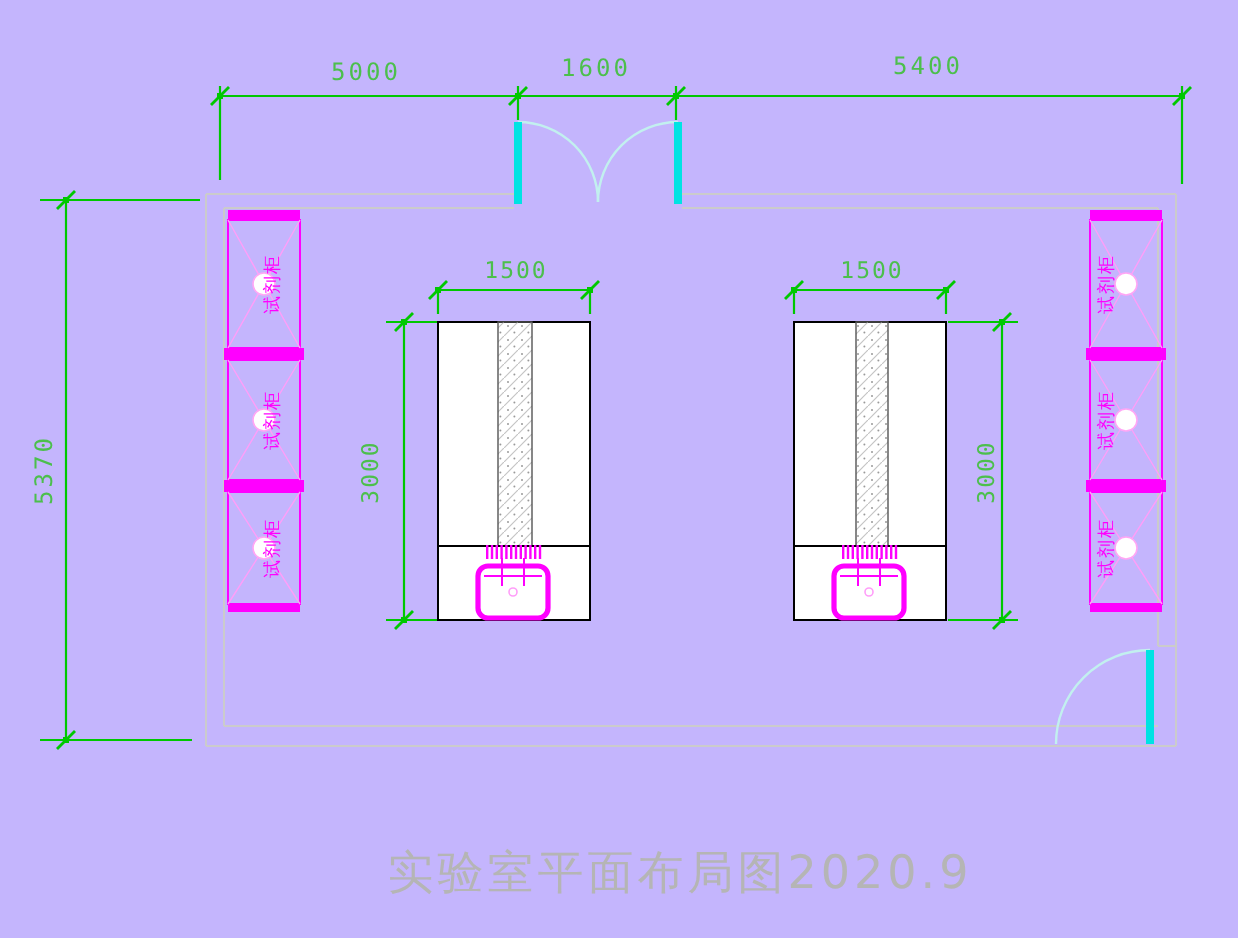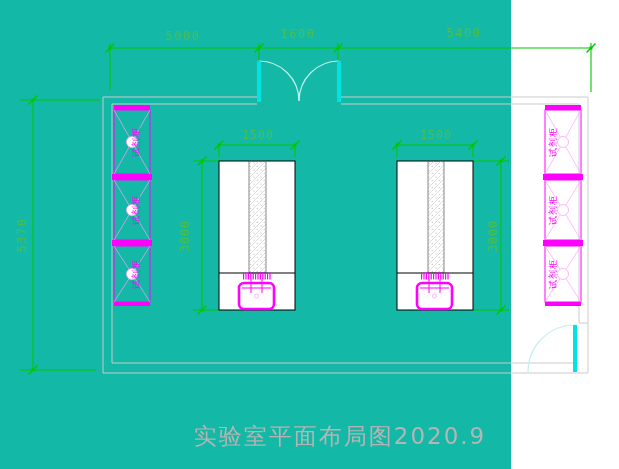--- a/index.html
+++ b/index.html
@@ -1,16 +1,16 @@
 <!DOCTYPE html>
 <html><head>
 <meta charset="utf-8">
 <style>
   html,body{margin:0;padding:0;background:#ffffff;width:619px;height:469px;overflow:hidden;}
-  #canvas{position:relative;width:511px;height:469px;background:#14b8a6;}
+  #canvas{position:relative;width:619px;height:469px;background:#c4b5fd;}
   svg{display:block;}
   .wall{stroke:#cbcbcb;fill:none;stroke-width:1;}
   .dim{stroke:#00c800;fill:none;stroke-width:1.1;}
   .dimtxt{fill:#4cbf4c;font-family:"DejaVu Sans Mono",monospace;font-size:12px;letter-spacing:1.5px;}
   .dimtxt-sm{fill:#4cbf4c;font-family:"DejaVu Sans Mono",monospace;font-size:11.5px;letter-spacing:1px;}
   .cab{stroke:#ff00ff;fill:none;stroke-width:1;}
   .cabfill{fill:#ff00ff;stroke:none;}
   .cabx{stroke:#ff9ef9;stroke-width:0.7;fill:none;}
   .cabcirc{stroke:#ffa6f5;stroke-width:0.8;fill:#ffffff;}
   .cabtxt{fill:#ff00ff;font-family:"DejaVu Sans",sans-serif;font-size:9px;letter-spacing:1px;}

